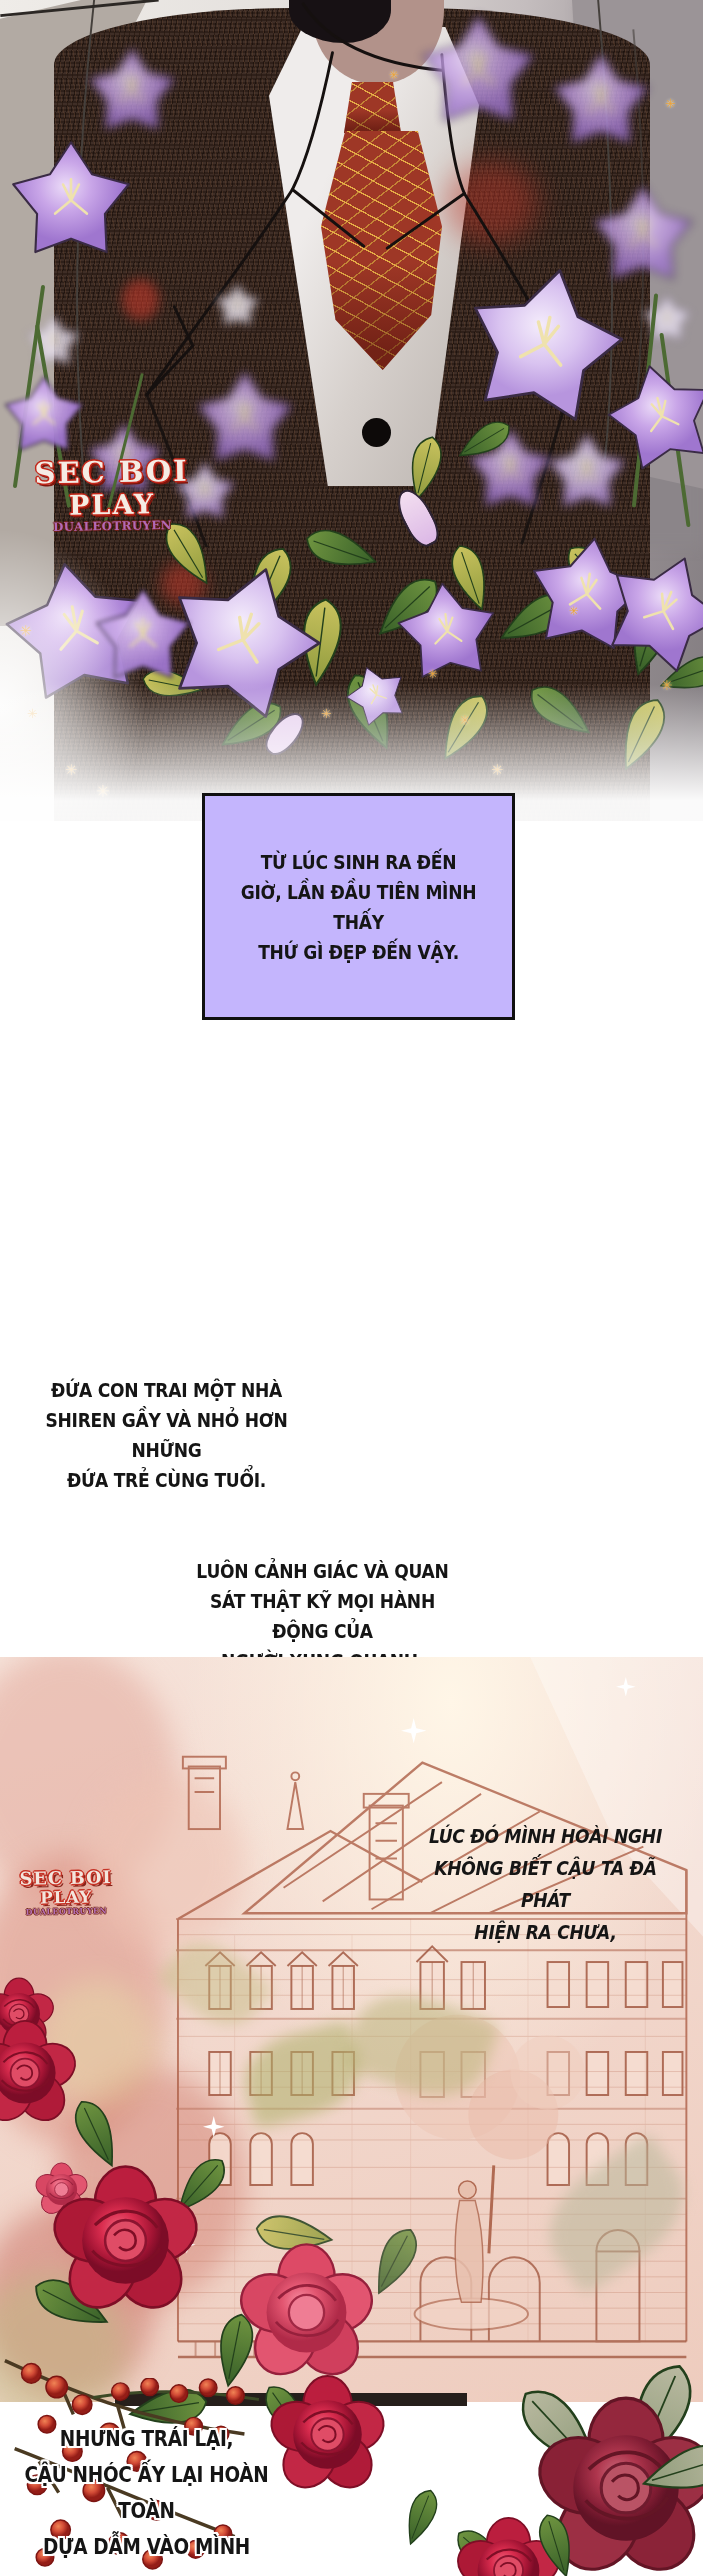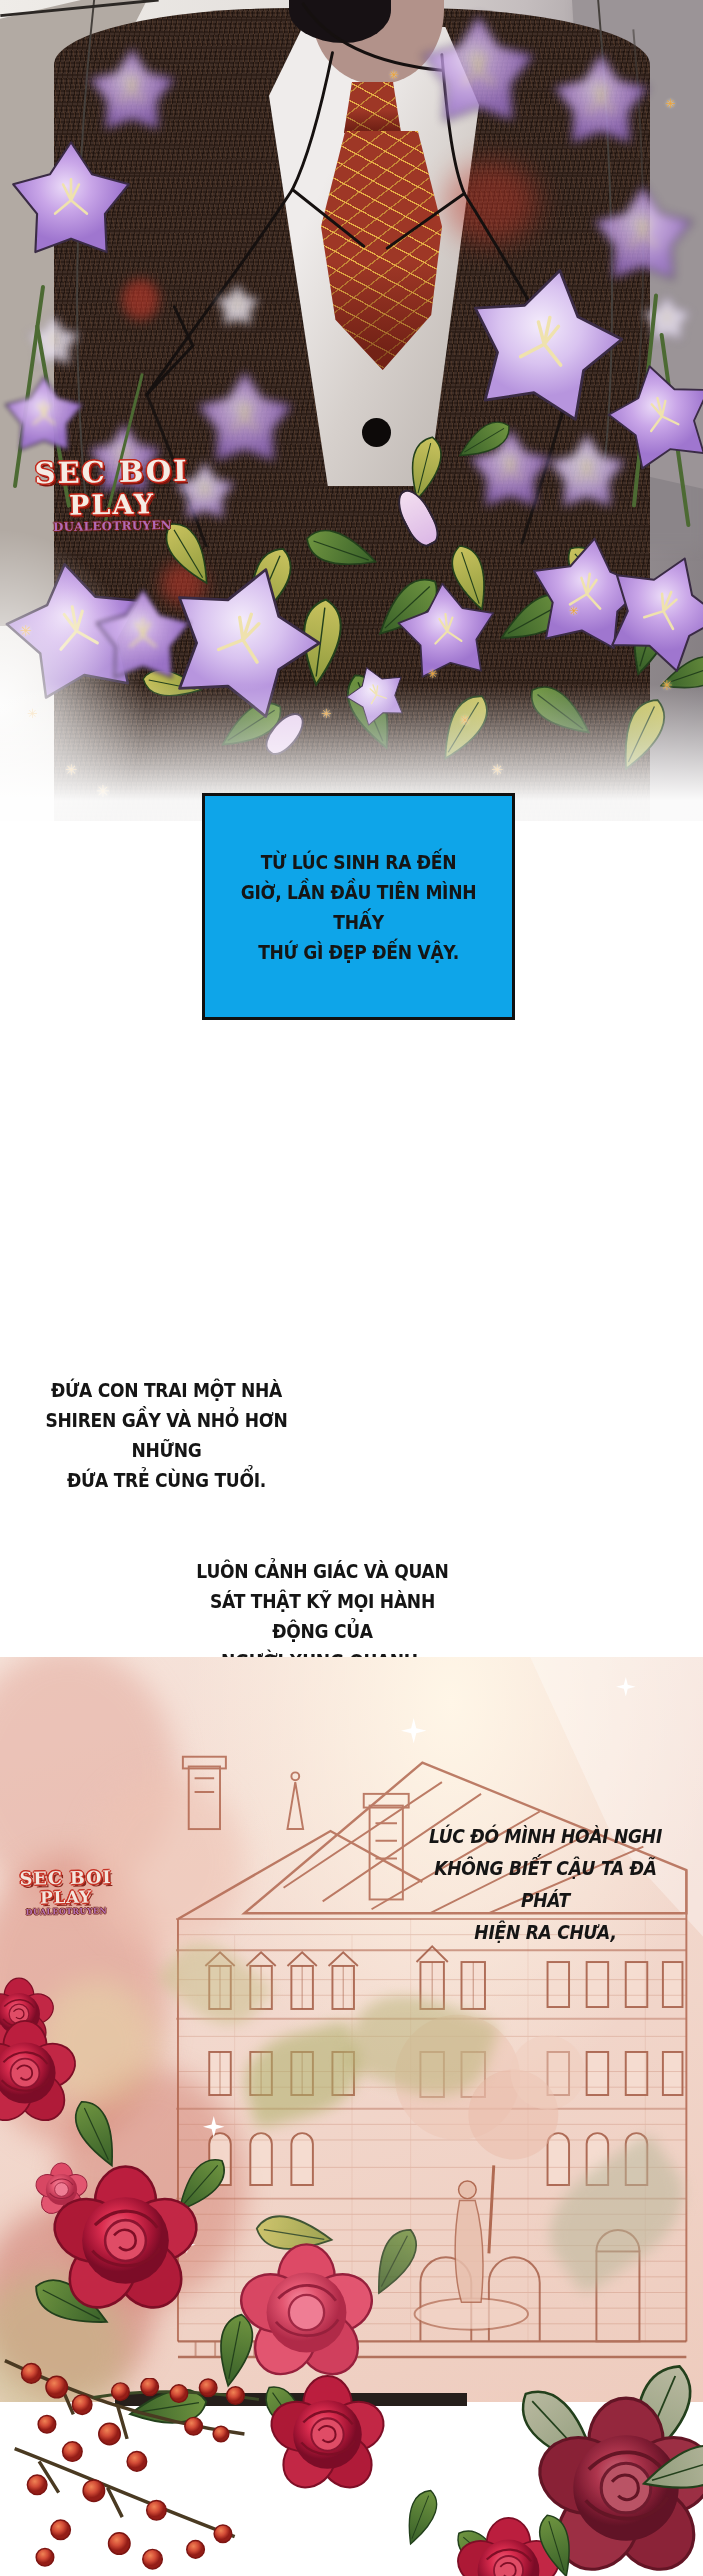--- a/index.html
+++ b/index.html
@@ -62,21 +62,21 @@
                   1px 1px #c3271a,-1px -1px #c3271a,2.4px 2.9px 0 #7e160d;}
   .wm .l3{display:block;color:#b06ab8;font-size:11.7px;letter-spacing:0.5px;margin-top:2.9px;
       text-shadow:1px 0 #6e1f14,-1px 0 #6e1f14,0 1px #6e1f14,0 -1px #6e1f14;}
   .wm1{left:13.7px;top:458px;width:196px;font-size:29px;letter-spacing:2px;}
   .wm1 .l2{font-size:27px;margin-top:3.9px;}
   .wm2{left:9.8px;top:1869px;width:112px;font-size:17.6px;letter-spacing:1px;opacity:.9;}
   .wm2 .l2{font-size:16.6px;margin-top:2px;}
   .wm2 .l3{font-size:7.8px;}
 
   
-  .nbox{position:absolute;left:202px;top:793px;width:313px;height:227px;background:#0ea5e9;
+  .nbox{position:absolute;left:202px;top:793px;width:313px;height:227px;background:#c4b5fd;
         border:3.9px solid #101010;box-sizing:border-box;display:flex;align-items:center;justify-content:center;}
   .ctext{color:#151515;font-weight:bold;text-align:center;font-size:19px;line-height:30px;
          letter-spacing:-0.3px;transform:scaleX(.9);transform-origin:center;}
   .caption{position:absolute;color:#151515;font-weight:bold;text-align:center;
            font-size:19px;line-height:30px;letter-spacing:-0.3px;}
   .caption .in{transform:scaleX(.9);transform-origin:center;}
   .c1{left:9.8px;top:1375px;width:313px;}
   .c2{left:166px;top:1556px;width:313px;}
   .c3{left:399px;top:1820px;width:293px;line-height:32px;z-index:30;font-style:italic;}
   .c4{left:0px;top:2421px;width:293px;line-height:36px;font-size:20.5px;z-index:60;}
@@ -651,15 +651,22 @@
     <path d="M0,20 C60,10 120,14 170,22" stroke="#3c4a26" stroke-width="3" fill="none"></path>
     <g stroke="#7c1512" stroke-width="1.5">
       <circle cx="28" cy="14" r="9" fill="url(#berryg)"></circle>
         <circle cx="58" cy="9" r="9" fill="url(#berryg)"></circle>
       <circle cx="88" cy="16" r="9" fill="url(#berryg)"></circle>
         <circle cx="118" cy="10" r="9" fill="url(#berryg)"></circle>
       <circle cx="146" cy="18" r="9" fill="url(#berryg)"></circle>
     </g>
   </svg>
 
+  <div class="caption c4">
+    <div class="in">
+      <div>NHƯNG TRÁI LẠI,</div>
+      <div>CẬU NHÓC ẤY LẠI HOÀN TOÀN</div>
+      <div>DỰA DẪM VÀO MÌNH</div>
+    </div>
+  </div>
 
 </div>
 
 
 </body></html>

